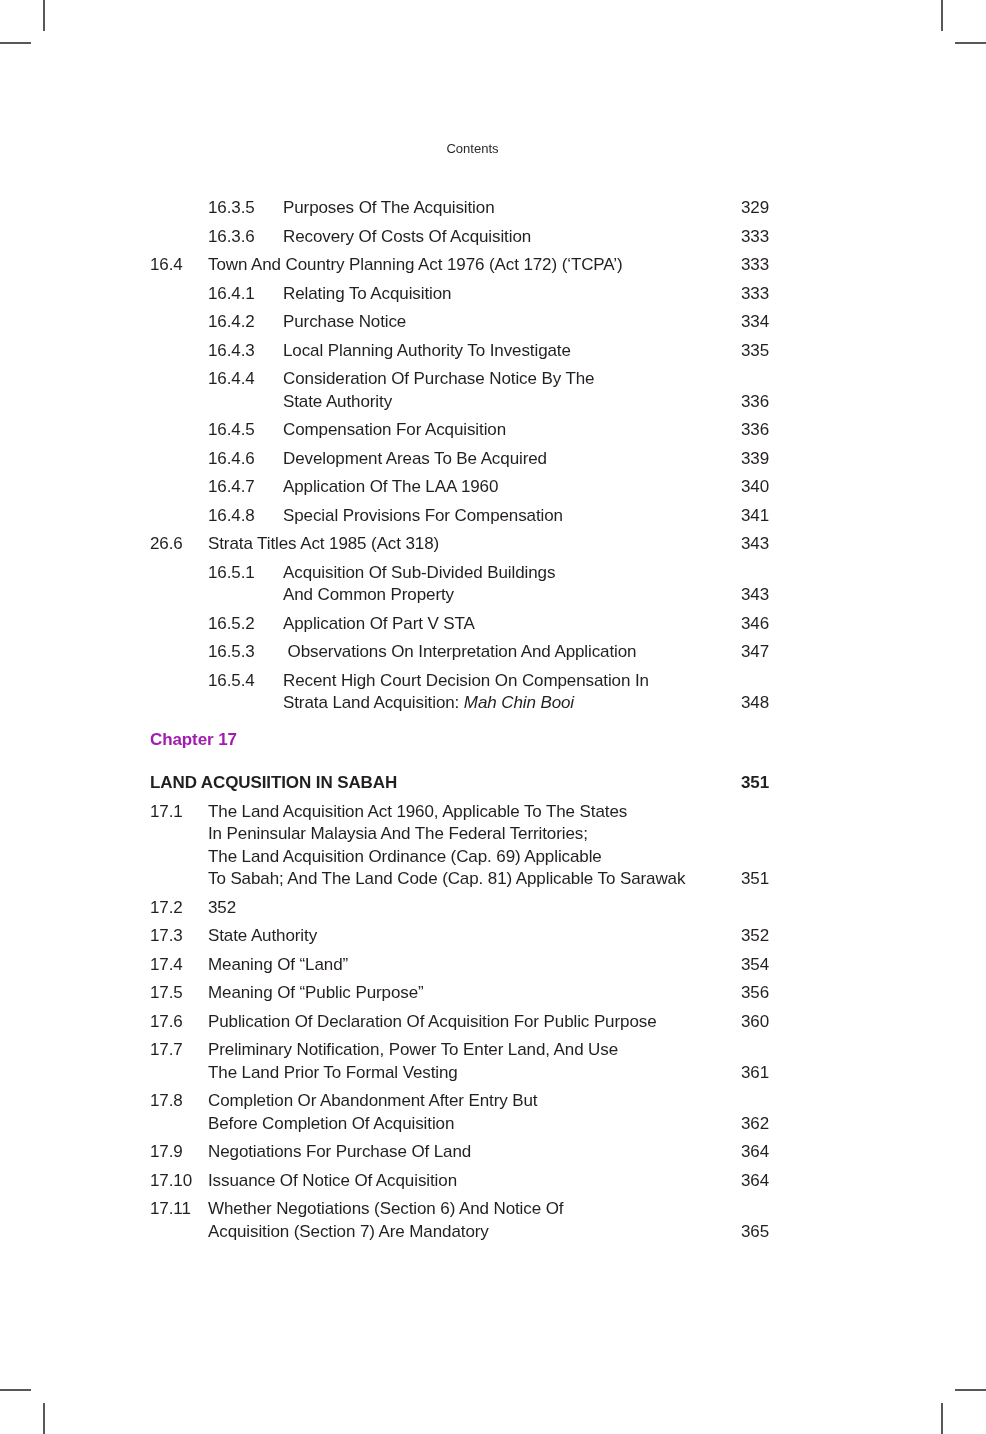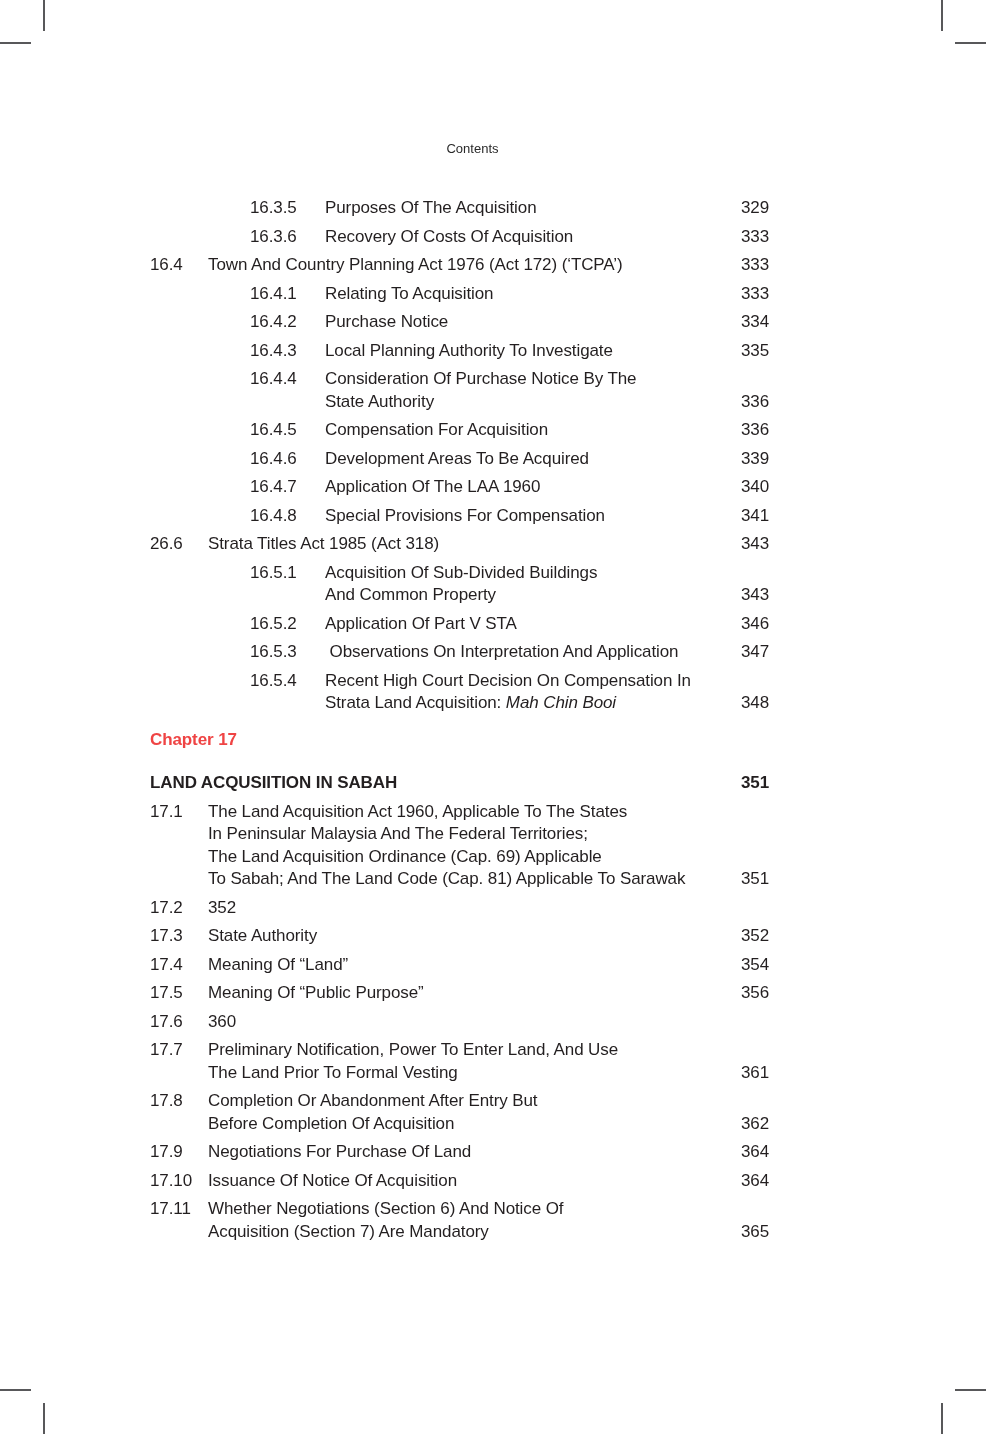--- a/index.html
+++ b/index.html
@@ -27,28 +27,28 @@
     position: absolute;
     left: 150px; top: 197px; width: 645px;
     font-size: 17px;
     line-height: 22.5px;
     letter-spacing: -0.1px;
   }
   .row { display: flex; margin-bottom: 6px; }
   .row .num { flex: 0 0 auto; align-self: flex-start; }
   .row.l1 .num { width: 58px; }
   .row.l2 { padding-left: 58px; }
-  .row.l2 .num { width: 75px; margin-left: 42px; }
+  .row.l2 .num { width: 75px; }
   .row .title { flex: 1 1 auto; white-space: pre-line; }
   .row .pg { flex: 0 0 54px; align-self: flex-end; }
   .it { font-style: italic; }
 
   .chapter-label {
     margin-top: 14px; margin-bottom: 16px;
-    font-weight: 700; color: #ef4444;
+    font-weight: 700; color: #a21caf;
   }
   .chapter-title-row { font-weight: 700; margin-top: 21px; }
 </style>
 </head>
 <body>
 
 <div class="crop v" style="left:43px; top:0;"></div>
 <div class="crop h" style="left:0; top:42px;"></div>
 <div class="crop v" style="left:941px; top:0;"></div>
 <div class="crop h" style="left:955px; top:42px;"></div>
@@ -193,20 +193,21 @@
   </div>
 
   <div class="row l1">
     <span class="num">17.5</span>
     <span class="title">Meaning Of “Public Purpose”</span>
     <span class="pg">356</span>
   </div>
 
   <div class="row l1">
     <span class="num">17.6</span>
+    <span class="title">Publication Of Declaration Of Acquisition For Public Purpose</span>
     <span class="pg">360</span>
   </div>
 
   <div class="row l1">
     <span class="num">17.7</span>
     <span class="title">Preliminary Notification, Power To Enter Land, And Use
 The Land Prior To Formal Vesting</span>
     <span class="pg">361</span>
   </div>
 

